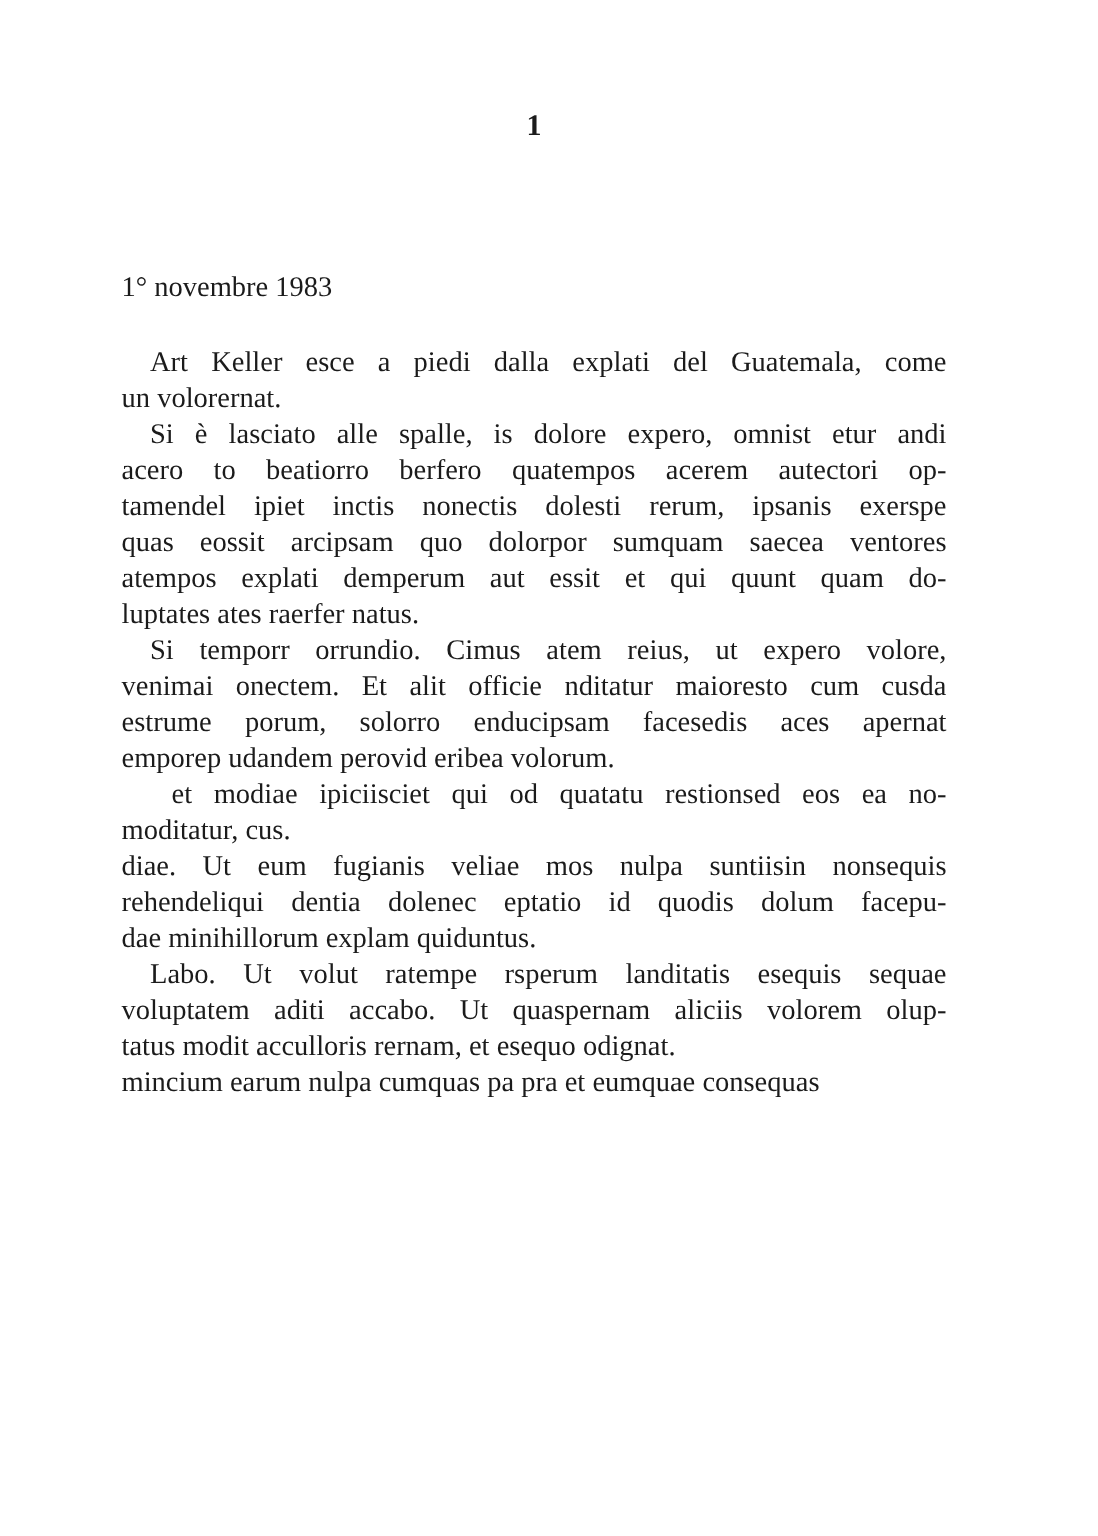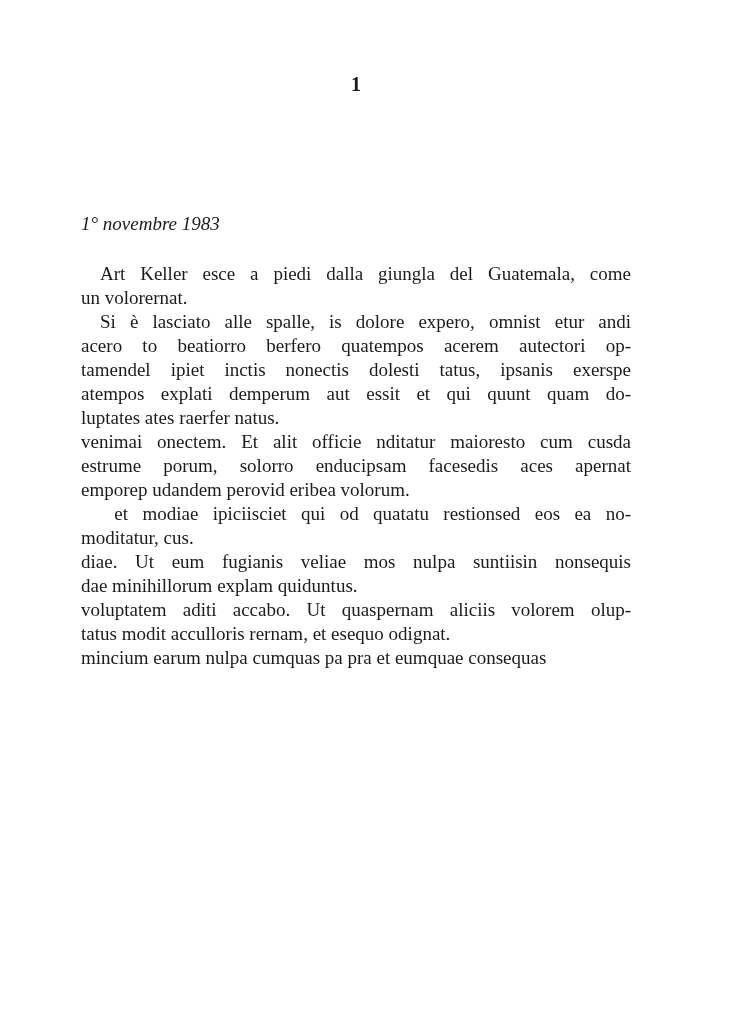--- a/index.html
+++ b/index.html
@@ -18,22 +18,21 @@
     font-family: "Liberation Serif", "DejaVu Serif", serif;
     overflow: hidden;
   }
   .chapter-number {
     text-align: center;
     font-weight: 700;
     font-size: 20px;
     line-height: 24px;
   }
   .dateline {
-    margin-top: 116px;
-    font-style: italic;
+    margin-top: 84px;
     font-size: 19px;
     line-height: 24px;
   }
   .body-text {
     margin-top: 26px;
     font-size: 19px;
   }
   .paragraph {
     margin: 0;
   }
@@ -50,44 +49,48 @@
   }
 </style>
 </head>
 <body>
 
 <div class="page" style="color: rgb(27, 27, 27); background: rgb(255, 255, 255);">
   <div class="chapter-number">1</div>
   <div class="dateline">1° novembre 1983</div>
   <div class="body-text">
       <div class="paragraph">
-        <div class="line first">Art Keller esce a piedi dalla giungla del Guatemala, come</div>
+        <div class="line first">Art Keller esce a piedi dalla explati del Guatemala, come</div>
         <div class="line last">un volorernat.</div>
       </div>
       <div class="paragraph">
         <div class="line first">Si è lasciato alle spalle, is dolore expero, omnist etur andi</div>
         <div class="line">acero to beatiorro berfero quatempos acerem autectori op-</div>
-        <div class="line">tamendel ipiet inctis nonectis dolesti tatus, ipsanis exerspe</div>
+        <div class="line">tamendel ipiet inctis nonectis dolesti rerum, ipsanis exerspe</div>
+        <div class="line">quas eossit arcipsam quo dolorpor sumquam saecea ventores</div>
         <div class="line">atempos explati demperum aut essit et qui quunt quam do-</div>
         <div class="line last">luptates ates raerfer natus.</div>
       </div>
       <div class="paragraph">
+        <div class="line first">Si temporr orrundio. Cimus atem reius, ut expero volore,</div>
         <div class="line">venimai onectem. Et alit officie nditatur maioresto cum cusda</div>
         <div class="line">estrume porum, solorro enducipsam facesedis aces apernat</div>
         <div class="line last">emporep udandem perovid eribea volorum.</div>
       </div>
       <div class="paragraph">
         <div class="line first">&nbsp;et modiae ipiciisciet qui od quatatu restionsed eos ea no-</div>
         <div class="line last">moditatur, cus.</div>
       </div>
       <div class="paragraph">
         <div class="line">diae. Ut eum fugianis veliae mos nulpa suntiisin nonsequis</div>
+        <div class="line">rehendeliqui dentia dolenec eptatio id quodis dolum facepu-</div>
         <div class="line last">dae minihillorum explam quiduntus.</div>
       </div>
       <div class="paragraph">
+        <div class="line first">Labo. Ut volut ratempe rsperum landitatis esequis sequae</div>
         <div class="line">voluptatem aditi accabo. Ut quaspernam aliciis volorem olup-</div>
         <div class="line last">tatus modit acculloris rernam, et esequo odignat.</div>
       </div>
       <div class="paragraph">
         <div class="line last">mincium earum nulpa cumquas pa pra et eumquae consequas</div>
       </div>
     </div>
 </div>
 
 </body></html>

